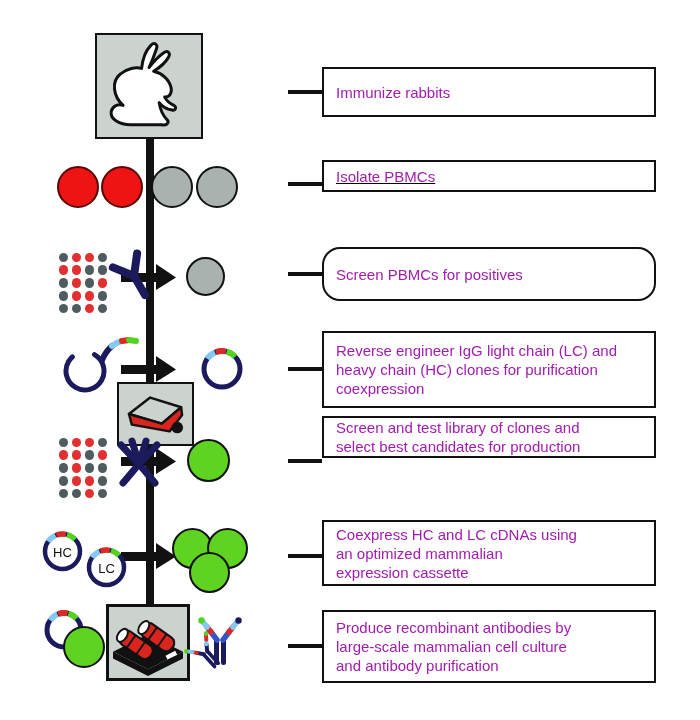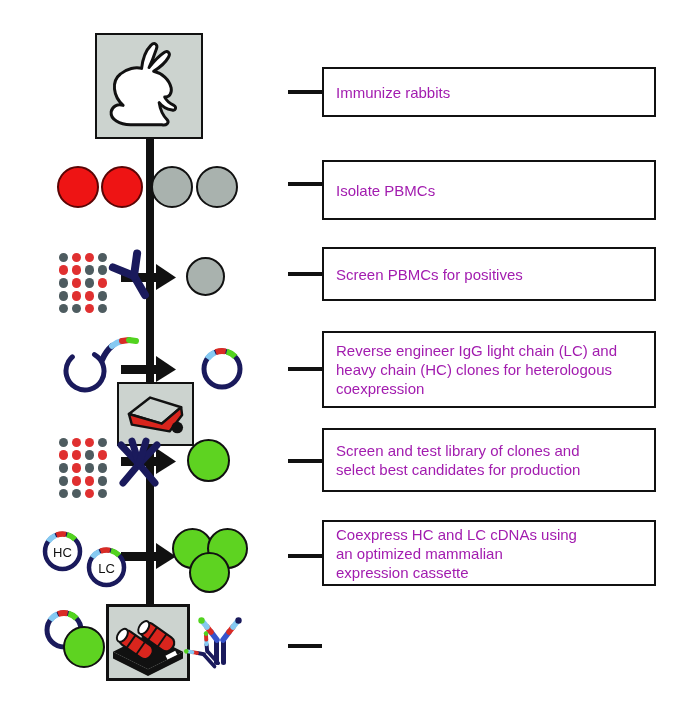--- a/index.html
+++ b/index.html
@@ -265,34 +265,39 @@
   <div class="leader" style="left:288px;top:182px;width:34px;"></div>
   <div class="leader" style="left:288px;top:272px;width:34px;"></div>
   <div class="leader" style="left:288px;top:367px;width:34px;"></div>
   <div class="leader" style="left:288px;top:459px;width:34px;"></div>
   <div class="leader" style="left:288px;top:554px;width:34px;"></div>
   <div class="leader" style="left:288px;top:644px;width:34px;"></div>
 
   <div class="step-box" style="top:67px;height:50px;">
       <span>Immunize rabbits</span>
     </div>
-  <div class="step-box" style="top:160px;height:60px;">
+  <div class="step-box" style="top:160px;height:32px;text-decoration:underline;">
       <span>Isolate PBMCs</span>
     </div>
-  <div class="step-box" style="top:247px;height:54px;">
+  <div class="step-box" style="top:247px;height:54px;border-radius:18px;">
       <span>Screen PBMCs for positives</span>
     </div>
   <div class="step-box" style="top:331px;height:77px;">
       <span>Reverse engineer IgG light chain (LC) and
-heavy chain (HC) clones for heterologous
+heavy chain (HC) clones for purification
 coexpression</span>
     </div>
-  <div class="step-box" style="top:428px;height:64px;">
+  <div class="step-box" style="top:416px;height:42px;">
       <span>Screen and test library of clones and
 select best candidates for production</span>
     </div>
   <div class="step-box" style="top:520px;height:66px;">
       <span>Coexpress HC and LC cDNAs using
 an optimized mammalian
 expression cassette</span>
     </div>
+  <div class="step-box" style="top:610px;height:73px;">
+      <span>Produce recombinant antibodies by
+large-scale mammalian cell culture
+and antibody purification</span>
+    </div>
 
 </div>
 
 </body></html>

